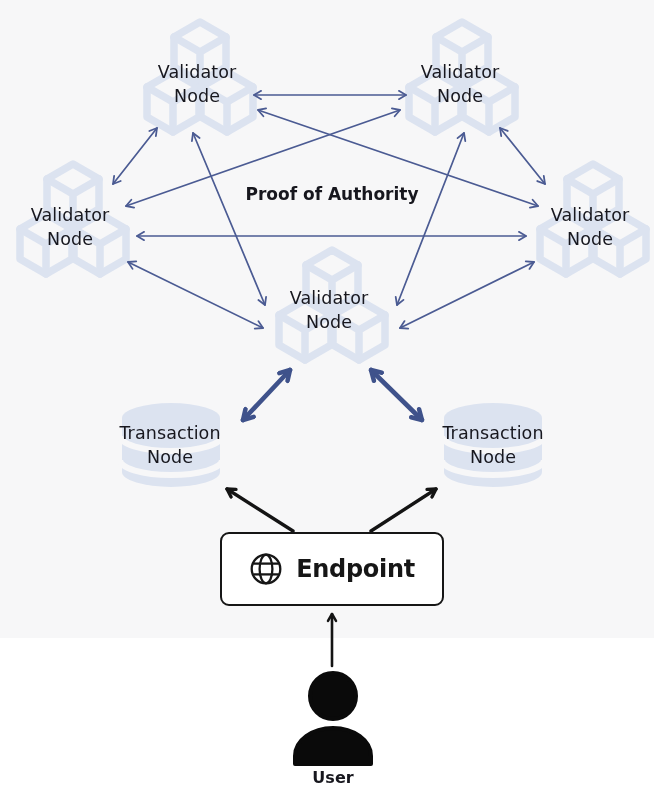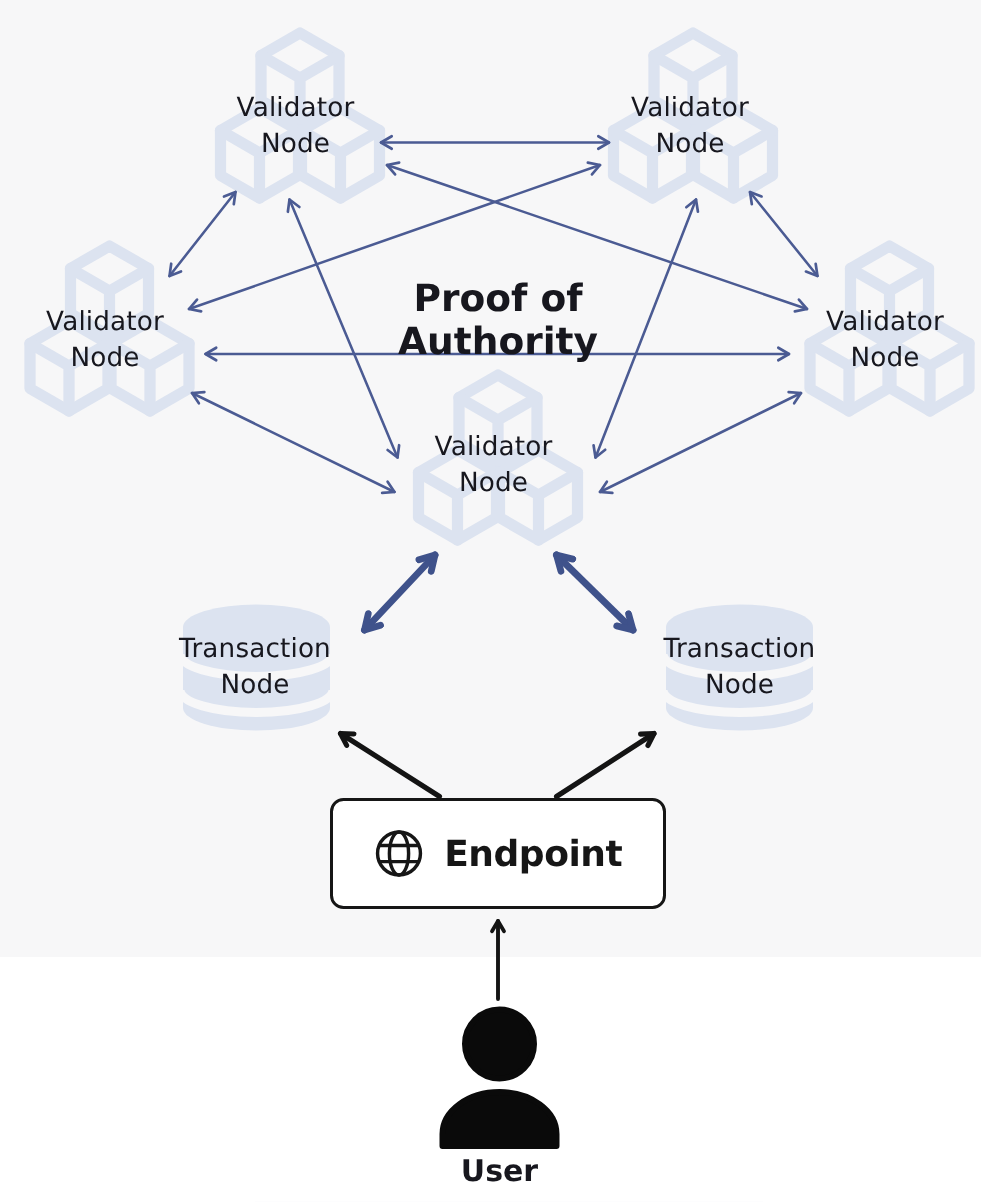--- a/index.html
+++ b/index.html
@@ -32,38 +32,38 @@
   .db-gap{fill:none;stroke:var(--canvas-bg);stroke-width:6;}
   
   .nlabel{
     position:absolute;text-align:center;color:var(--text-color,#17171e);
     font-weight:400;font-size:17.5px;line-height:1.35;letter-spacing:0.1px;
   }
   .vlabel{width:120px;}
   .tlabel{width:150px;}
   .caption{
     position:absolute;left:212px;top:184px;width:240px;text-align:center;
-    color:var(--text-color,#17171e);font-weight:700;font-size:25px;
+    color:var(--text-color,#17171e);font-weight:700;font-size:17px;
   }
   
   .endpoint-box{
     position:absolute;left:220px;top:532px;width:224px;height:74px;
     box-sizing:border-box;border:2.4px solid var(--endpoint-border,#161616);
     border-radius:9px;background:var(--endpoint-bg,#ffffff);
     display:flex;align-items:center;justify-content:center;gap:13px;
   }
   .globe{stroke:var(--endpoint-border,#161616);fill:none;stroke-width:2.3;}
   .endpoint-text{
     color:var(--endpoint-border,#161616);font-weight:700;font-size:24px;letter-spacing:-0.3px;
   }
   .user-icon-wrap{position:absolute;left:283px;top:662px;}
   .person{fill:#0a0a0a;stroke:#0a0a0a;stroke-width:4;stroke-linejoin:round;}
   .user-label{
     position:absolute;left:283px;top:768px;width:100px;text-align:center;
-    color:var(--text-color,#17171e);font-weight:700;font-size:20px;
+    color:var(--text-color,#17171e);font-weight:700;font-size:16px;
   }
 </style>
 </head>
 <body>
 
 <div class="stage">
 
   <div class="gray-region"></div>
 
   <svg class="layer" width="654" height="801" viewBox="0 0 654 801">

